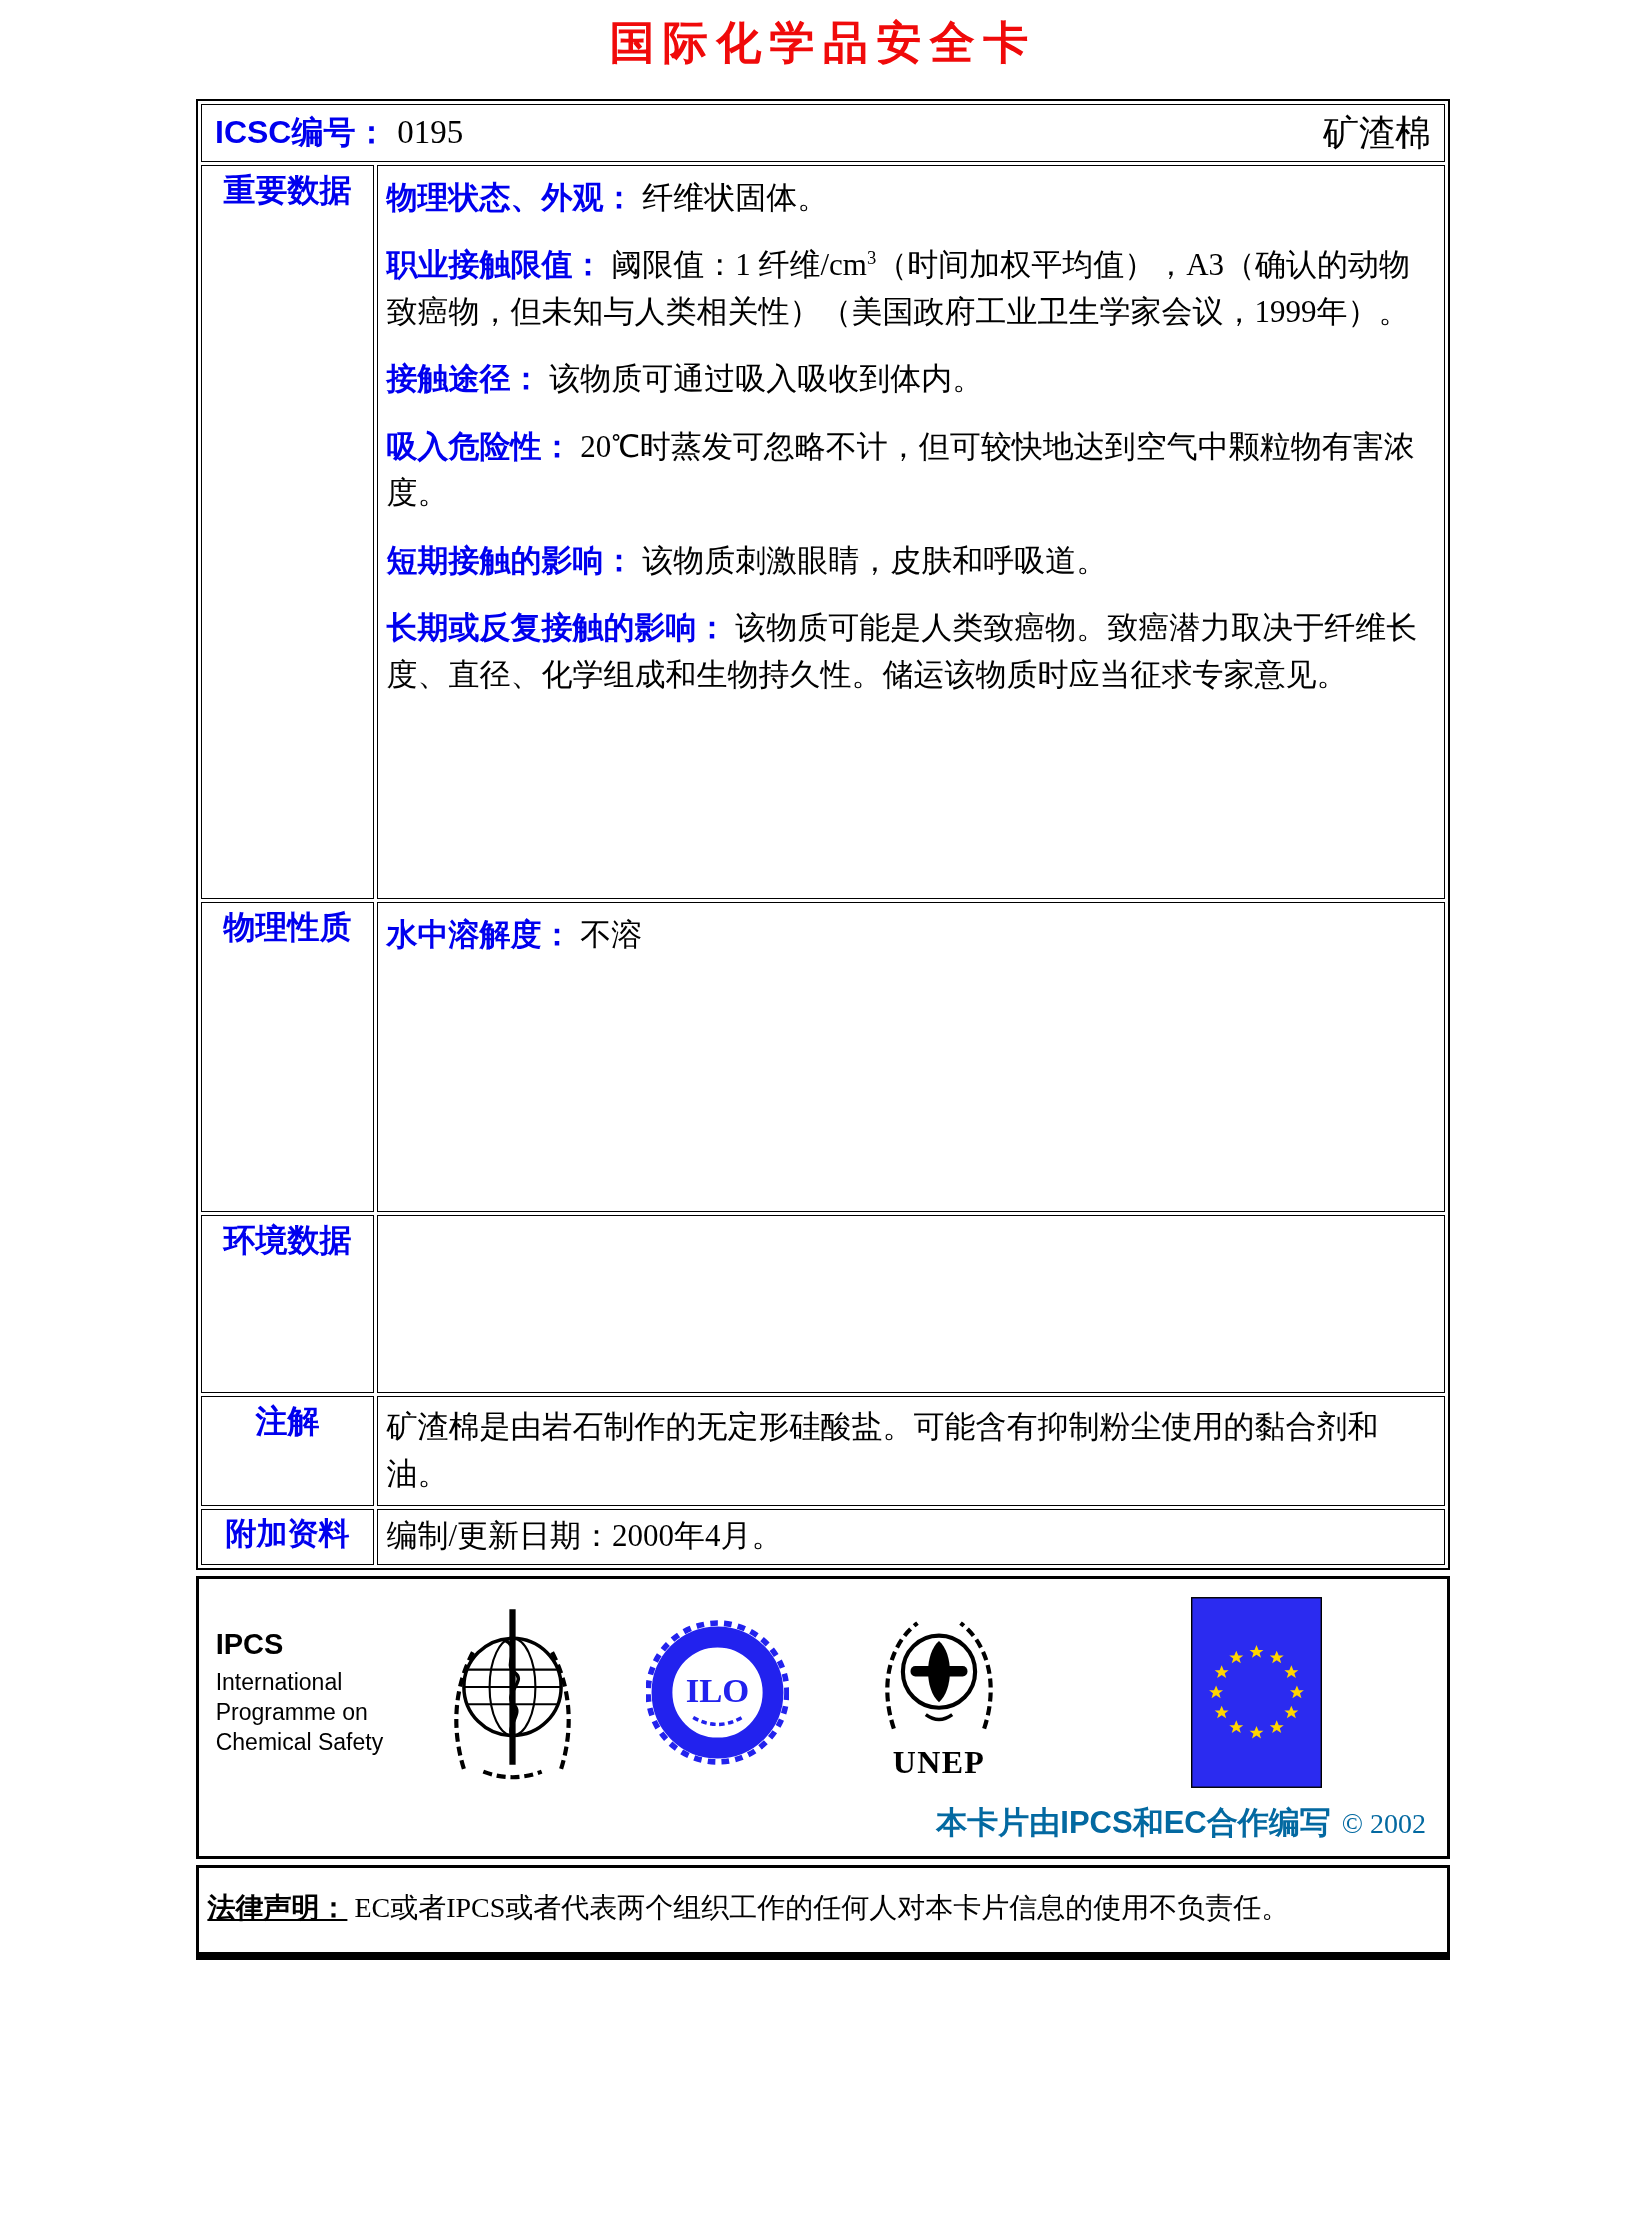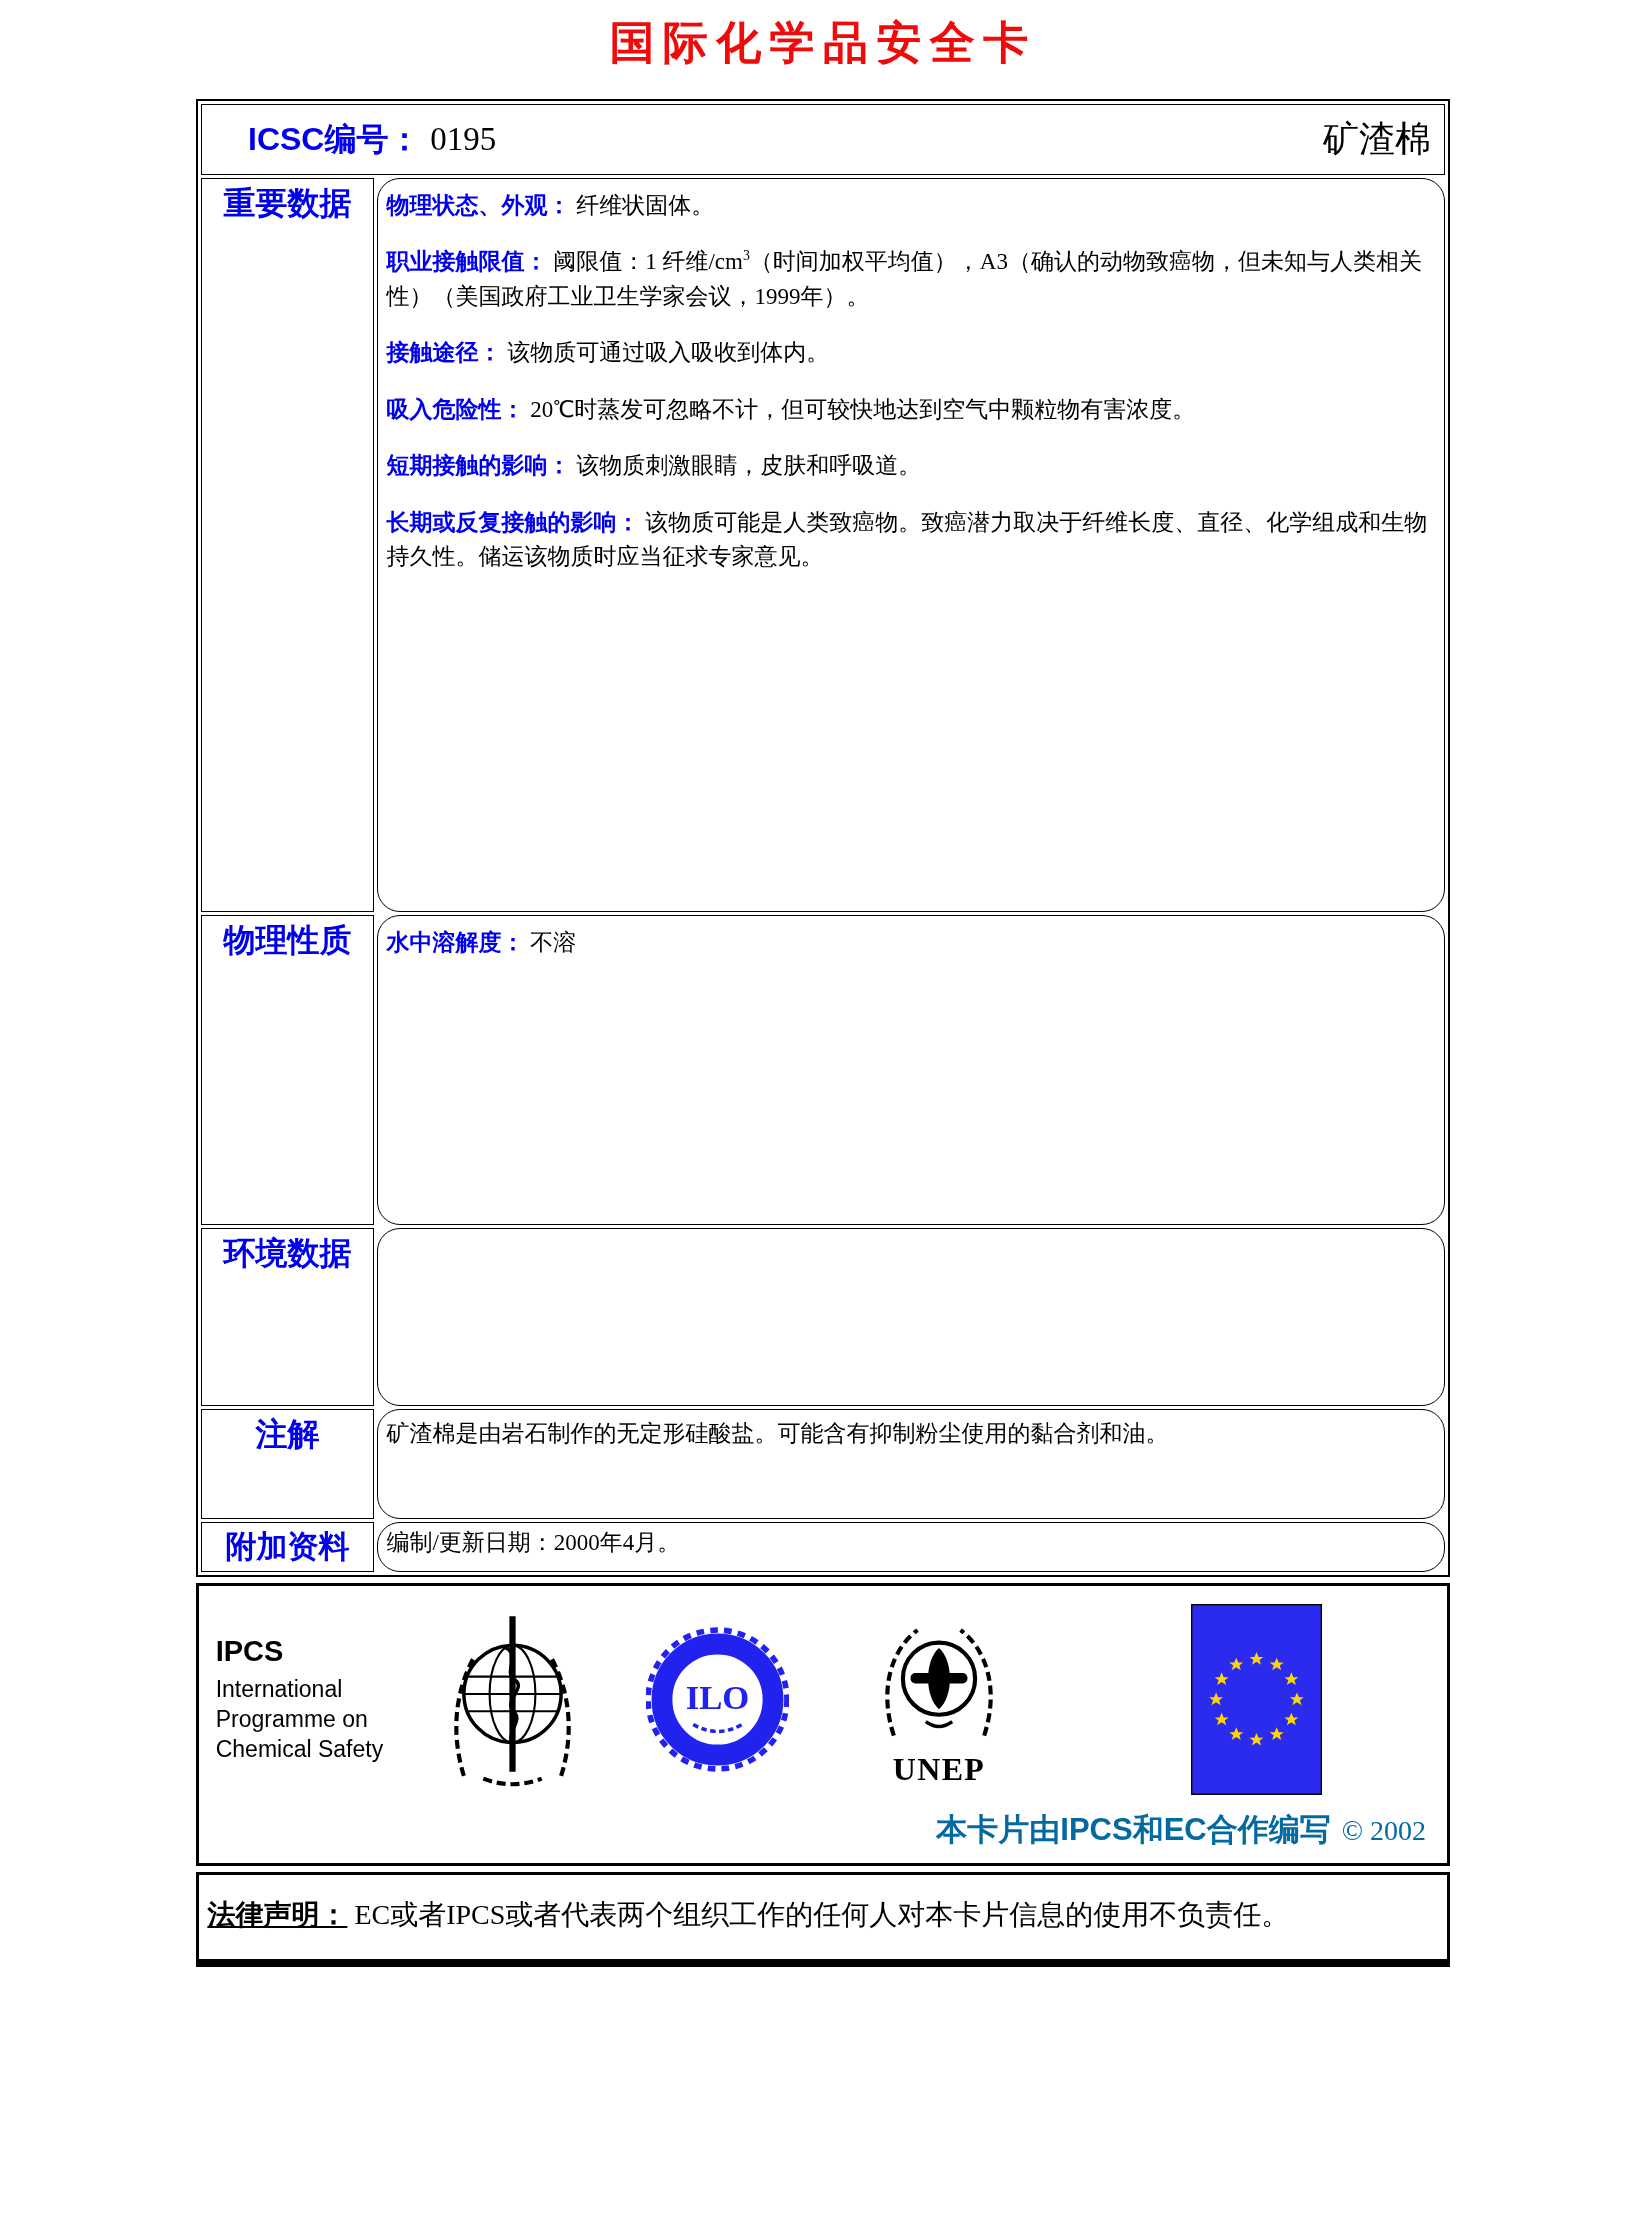--- a/index.html
+++ b/index.html
@@ -43,32 +43,30 @@
     text-align: center;
     vertical-align: middle;
     color: #0000ee;
     font-family: "Liberation Sans", sans-serif;
     font-weight: bold;
     font-size: 32px;
     padding: 2.8px;
   }
   td.content {
     padding: 7px 11px 4.2px 8.4px;
-    font-size: 23px;
+    font-size: 31px;
     line-height: 1.5;
-    border-radius: 23px;
   }
 
   .icsc-cell {
     display: flex;
     justify-content: space-between;
     align-items: center;
     padding: 7px 12px;
-    height: 67px;
-    margin-left: 33px;
+    height: 54px;
   }
   .icsc-left { display: flex; align-items: baseline; }
   .icsc-label {
     color: #0000ee;
     font-family: "Liberation Sans", sans-serif;
     font-weight: bold;
     font-size: 32px;
     margin-right: 9.7px;
   }
   .icsc-number { font-size: 33px; text-align: right; }

